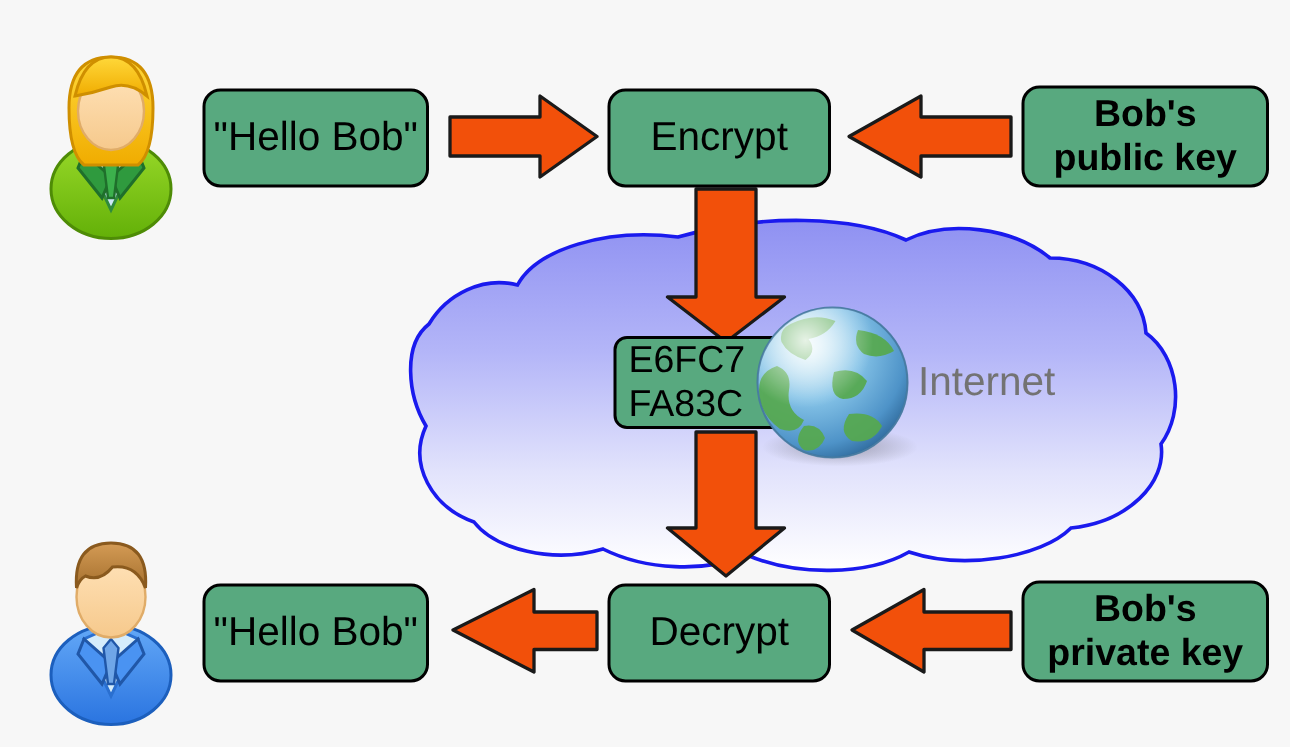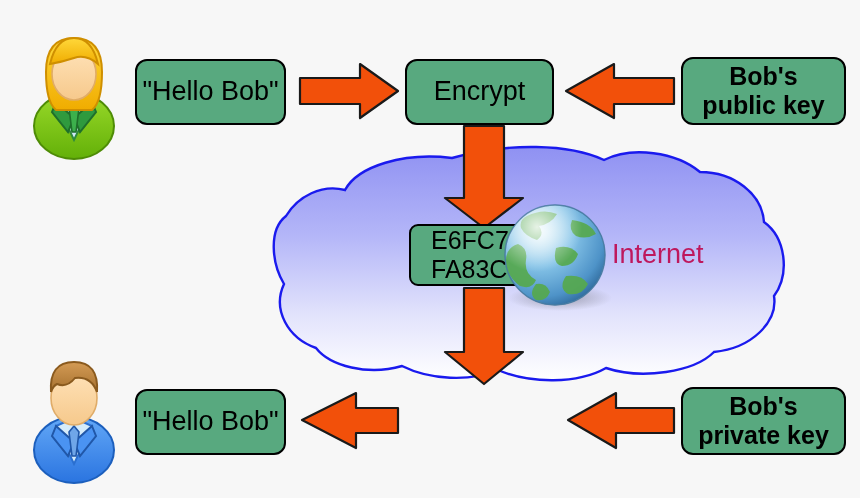--- a/index.html
+++ b/index.html
@@ -40,25 +40,25 @@
   }
   .msg-box { font-size: 27px; }
   .op-box { font-size: 27px; }
   .key-box { font-size: 25px; font-weight: bold; }
   .cipher-box {
     font-size: 25px;
     border-radius: 9px;
     text-align: left;
     justify-content: flex-start;
   }
-  .cipher-box .box-label { text-align: left; padding-left: 20px; }
+  .cipher-box .box-label { text-align: left; padding-left: 8px; }
   .internet-label {
     position: absolute;
     font-size: 27px;
-    color: #be185d;
+    color: #737373;
     z-index: 7;
     white-space: nowrap;
   }
   .avatar { position: absolute; z-index: 6; }
   .arrow-layer { position: absolute; left:0; top:0; z-index: 5; }
   .cloud-layer { position: absolute; left:0; top:0; z-index: 2; }
   .globe-layer { position: absolute; left:0; top:0; z-index: 7; }
 </style>
 </head>
 <body>
@@ -193,19 +193,22 @@
     <span class="box-label">E6FC7
 FA83C</span>
   </div>
 
   <div class="internet-label" style="left:612px; top:239px;">Internet</div>
 
   <div class="node-box msg-box" style="left:135px; top:389px; width:151px; height:66px;">
     <span class="box-label">"Hello Bob"</span>
   </div>
 
+  <div class="node-box op-box" style="left:405px; top:389px; width:149px; height:66px;">
+    <span class="box-label">Decrypt</span>
+  </div>
 
   <div class="node-box key-box" style="left:681px; top:387px; width:165px; height:68px;">
     <span class="box-label">Bob's
 private key</span>
   </div>
 
 </div>
 
 </body></html>

